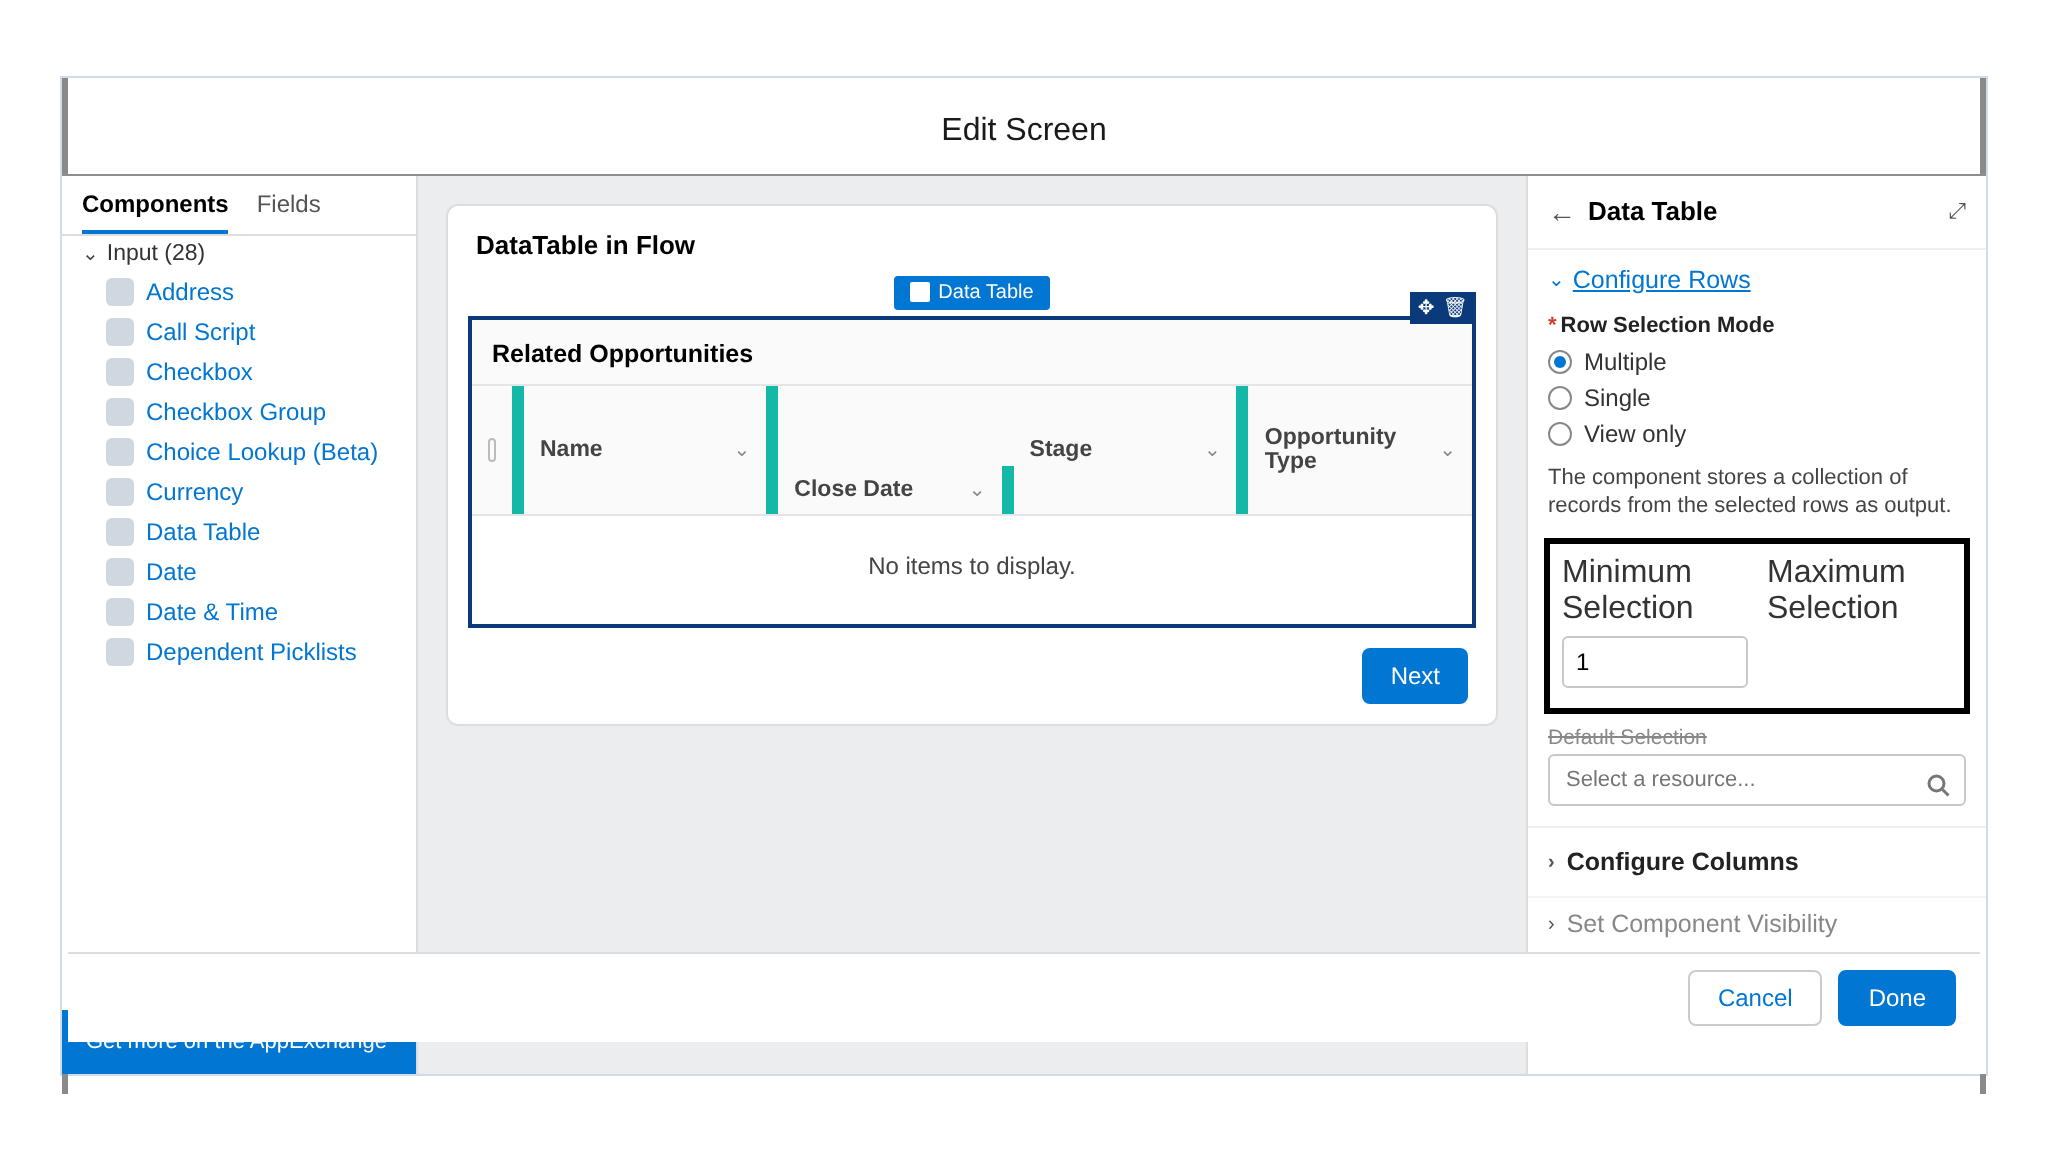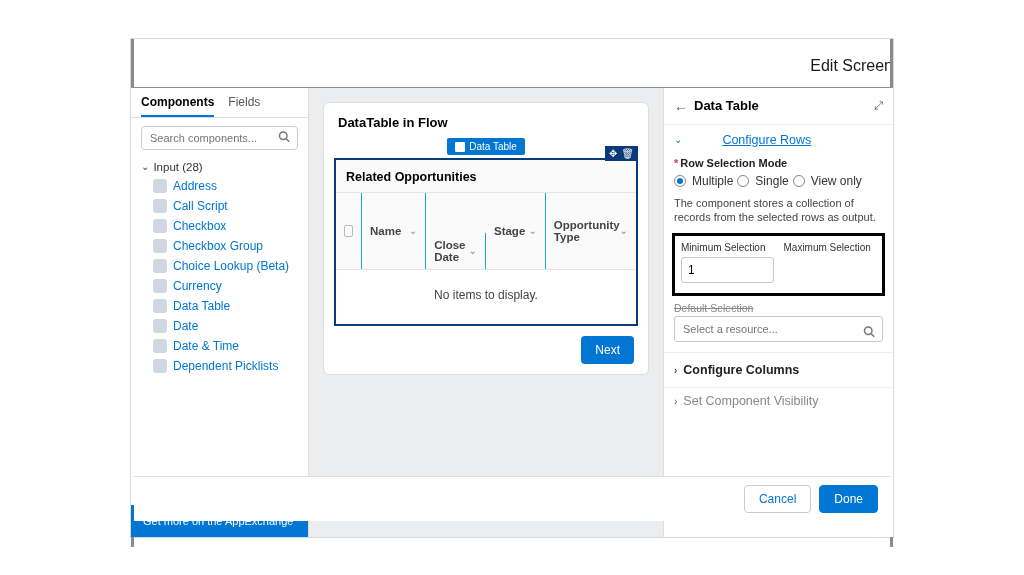--- a/index.html
+++ b/index.html
@@ -7,29 +7,28 @@
     font-family: -apple-system, BlinkMacSystemFont, "Segoe UI", Arial, sans-serif;
     background: #fff;
     width: 1024px;
     height: 575px;
     overflow: hidden;
     display: flex;
     align-items: center;
     justify-content: center;
   }
   .outer-frame {
-    width: 764px;
+    width: 964px;
     height: 500px;
     border: 1px solid #d0dde8;
     background: #fff;
     padding: 18px 0 0 0;
     display: flex;
     flex-direction: column;
     position: relative;
-    align-items: flex-end;
   }
   .screen-title {
     text-align: center;
     font-size: 16px;
     color: #1a1a1a;
     margin-bottom: 12px;
   }
   .main-area {
     flex: 1;
     display: flex;
@@ -195,21 +194,21 @@
     background: #fafafa;
     border-bottom: 1px solid #e5e5e5;
     font-size: 11.5px;
     color: #444;
   }
   .th {
     display: flex;
     align-items: center;
     justify-content: space-between;
     padding: 6px 8px;
-    border-right: 1px solid #14b8a6;
+    border-right: 6px solid #14b8a6;
   }
   .th:last-child { border-right: none; }
   .th .thlabel { font-weight: 600; }
   .th .thchev { font-size: 10px; color: #888; }
   .th.cbcol { width: 26px; justify-content: center; }
   .th.c1 { flex: 1.1; }
   .th.c2 { flex: 1; margin-top: 40px; }
   .th.c3 { flex: 1; }
   .th.c4 { flex: 1; }
   .cb {
@@ -256,25 +255,25 @@
   .back-arrow { color: #555; font-size: 14px; cursor: pointer; }
   .expand-ic { color: #555; font-size: 11px; cursor: pointer; }
   .section-link {
     display: flex; align-items: center; gap: 4px;
     padding: 8px 10px 6px;
     color: #0176d3;
     font-size: 12.5px;
     cursor: pointer;
   }
   .section-link .sdown { font-size: 10px; }
-  .section-link .slabel { text-decoration: underline; margin-left: 36px; }
+  .section-link .slabel { text-decoration: underline; }
   .field-block { padding: 4px 10px 2px; }
   .field-title { font-size: 11px; font-weight: 600; color: #222; margin-bottom: 5px; }
   .req-star { color: #d63b2f; margin-right: 2px; }
-  .radios { display: flex; flex-direction: row; gap: 4px; margin-bottom: 6px; }
+  .radios { display: flex; flex-direction: column; gap: 4px; margin-bottom: 6px; }
   .radio-row { display: flex; align-items: center; gap: 6px; font-size: 12px; color: #333; cursor: pointer; }
   .radio {
     width: 12px; height: 12px; border: 1px solid #888; border-radius: 50%;
     display: inline-flex; align-items: center; justify-content: center;
   }
   .radio.checked::after {
     content: ""; width: 6px; height: 6px; background: #0176d3; border-radius: 50%;
   }
   .helper-note {
     font-size: 11px;
@@ -283,21 +282,21 @@
     line-height: 1.35;
   }
   .highlight-box {
     margin: 2px 8px 6px;
     border: 3px solid #000;
     padding: 6px 6px 10px;
     display: flex;
     gap: 10px;
   }
   .num-col { flex: 1; display: flex; flex-direction: column; gap: 4px; }
-  .num-label { font-size: 10px; color: #333; }
+  .num-label { font-size: 16px; color: #333; }
   .num-input {
     border: 1px solid #c8c8c8; border-radius: 3px;
     padding: 5px 6px; font-size: 12px; width: 100%;
   }
   .cutlabel {
     font-size: 10.5px; color: #888; padding: 0 10px; text-decoration: line-through;
   }
   .resource-wrap { padding: 2px 10px 10px; position: relative; }
   .resource-input {
     width: 100%; border: 1px solid #c8c8c8; border-radius: 3px;
@@ -351,29 +350,20 @@
   <div class="vline-right"></div>
 
   <div class="screen-title">Edit Screen</div>
 
   <div class="main-area">
 
     <div class="sidebar">
       <div class="tabs">
         <div class="tab active">Components</div>
         <div class="tab">Fields</div>
-      </div>
-      <div class="search-wrap">
-        <input class="search-input" placeholder="Search components..." style="">
-        <span class="search-icon-wrap">
-          <svg width="12" height="12" viewBox="0 0 16 16" fill="none" stroke="#777" stroke-width="2">
-              <circle cx="7" cy="7" r="5"></circle>
-              <line x1="11" y1="11" x2="15" y2="15"></line>
-            </svg>
-        </span>
       </div>
       <div class="tree">
         <div class="tree-group">
           <span class="chev">⌄</span>
           <span>Input (28)</span>
         </div>
         <div class="tree-item">
             <span class="comp-icon"></span>
             <span>Address</span>
           </div>

